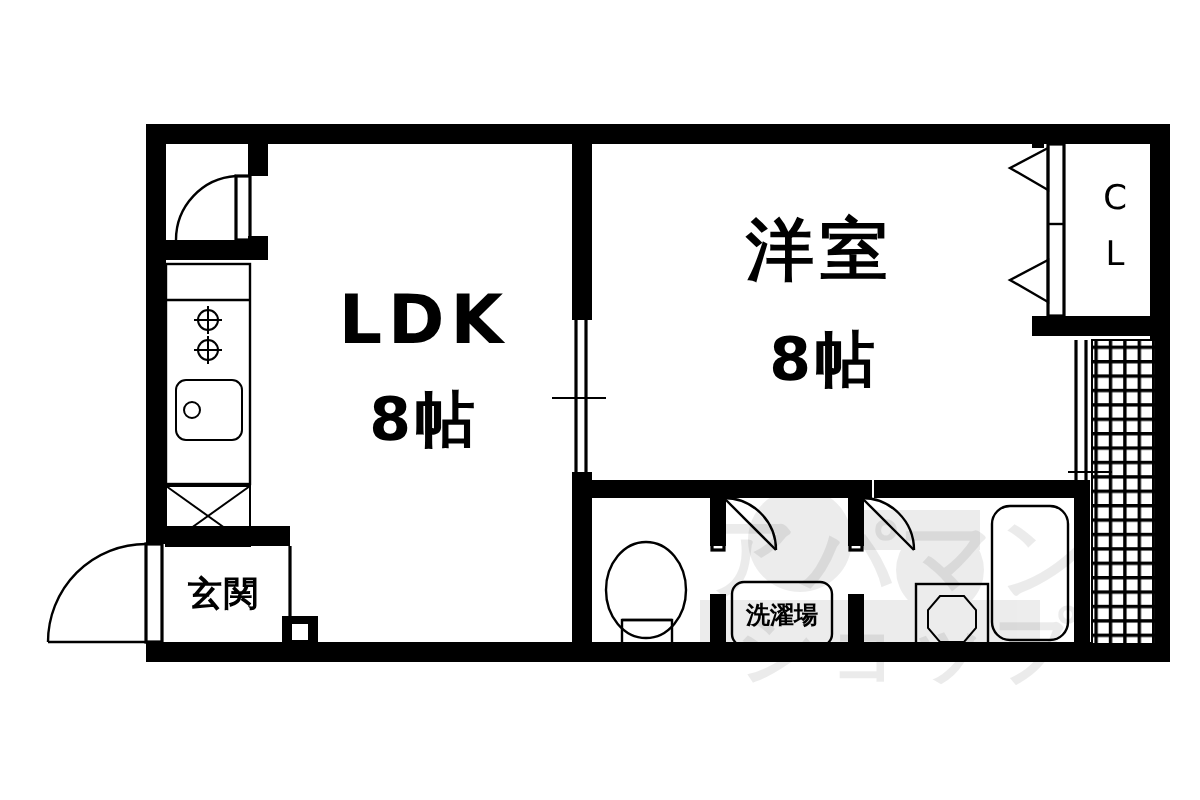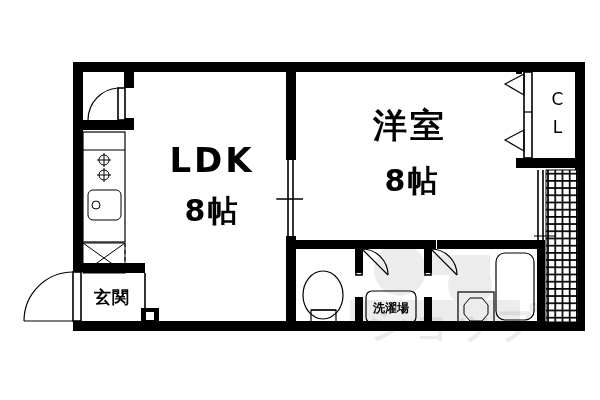--- a/index.html
+++ b/index.html
@@ -247,15 +247,16 @@
 
     <text class="lbl lbl-small" x="112" y="298">玄関</text>
 
     <text class="lbl lbl-cl" x="558" y="100">C</text>
     <text class="lbl lbl-cl" x="558" y="128">L</text>
 
     <text class="lbl lbl-tiny" x="391" y="308">洗濯場</text>
 
   </svg>
 
+  <div class="wm" id="wm-line1">アパマン</div>
   <div class="wm" id="wm-line2">ショップ</div>
 
 </div>
 
 </body></html>

